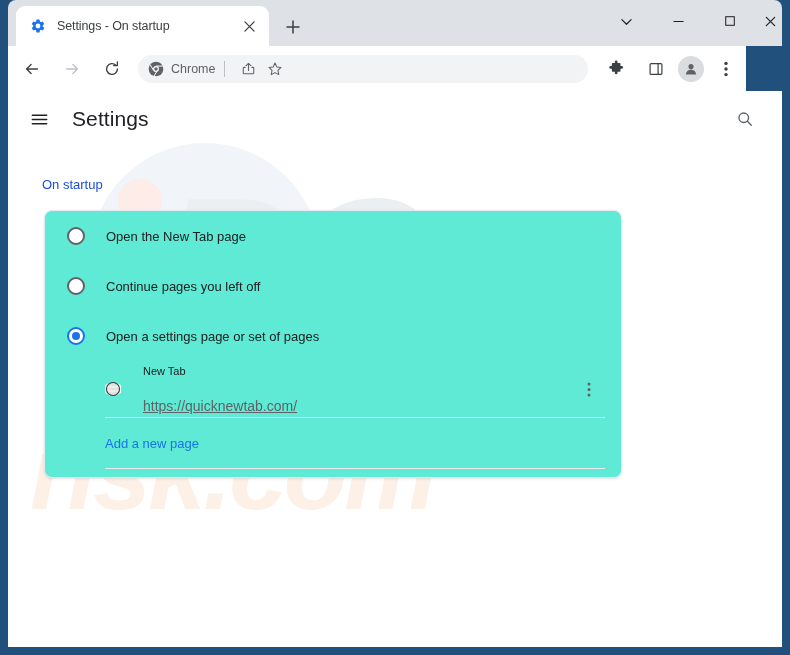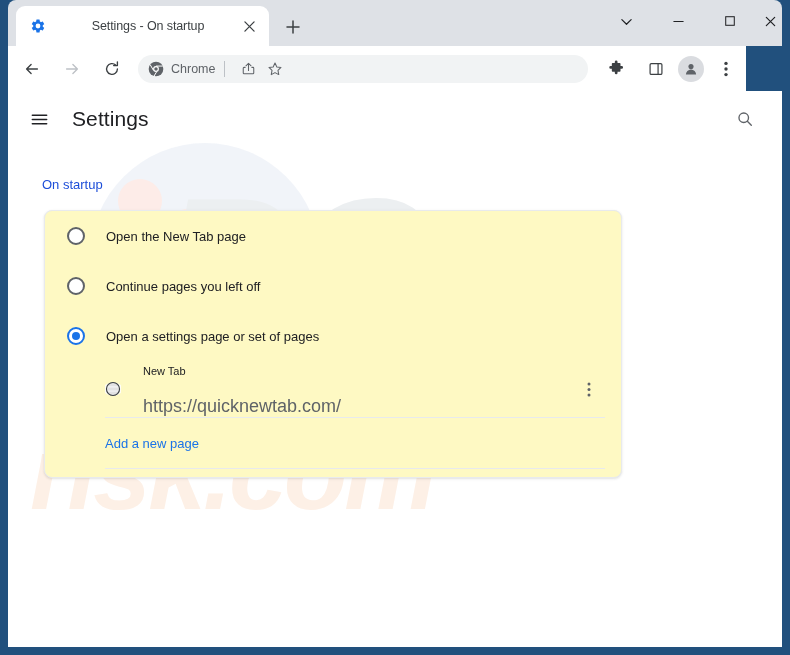--- a/index.html
+++ b/index.html
@@ -22,21 +22,20 @@
   }
 
   
   #tab-strip {
     position: absolute;
     left: 8px; top: 0;
     width: 774px; height: 46px;
     background: #dee1e6;
     border-top-left-radius: 8px;
     border-top-right-radius: 8px;
-    text-align: center;
   }
 
   #tab {
     position: absolute;
     left: 8px; top: 6px;
     width: 253px; height: 40px;
     background: #ffffff;
     border-top-left-radius: 9px;
     border-top-right-radius: 9px;
     display: flex;
@@ -265,21 +264,21 @@
     font-size: 13px;
     color: #1d4ed8;
     z-index: 5;
   }
 
   
   #settings-card {
     position: absolute;
     left: 36px; top: 119px;
     width: 578px;
-    background: #fef9c3;
+    background: #5eead4;
     border: 1px solid #e8eaed;
     border-radius: 8px;
     box-shadow: 0 1px 3px rgba(60,64,67,0.10), 0 1px 2px rgba(60,64,67,0.06);
     z-index: 5;
     padding-bottom: 8px;
   }
 
   .radio-row {
     display: flex;
     align-items: center;
@@ -329,24 +328,25 @@
     margin-left: 22px;
     flex: 1 1 auto;
     min-width: 0;
   }
   #page-entry-title {
     font-size: 11px;
     color: #202124;
     line-height: 17px;
   }
   #page-entry-url {
-    font-size: 18px;
+    font-size: 14px;
     color: #5f6368;
     line-height: 18px;
     margin-top: 17px;
+    text-decoration: underline;
   }
   #page-entry-menu {
     width: 28px; height: 28px;
     display: flex; align-items: center; justify-content: center;
     border-radius: 50%;
     cursor: pointer;
     flex: 0 0 28px;
   }
 
   .card-divider {

